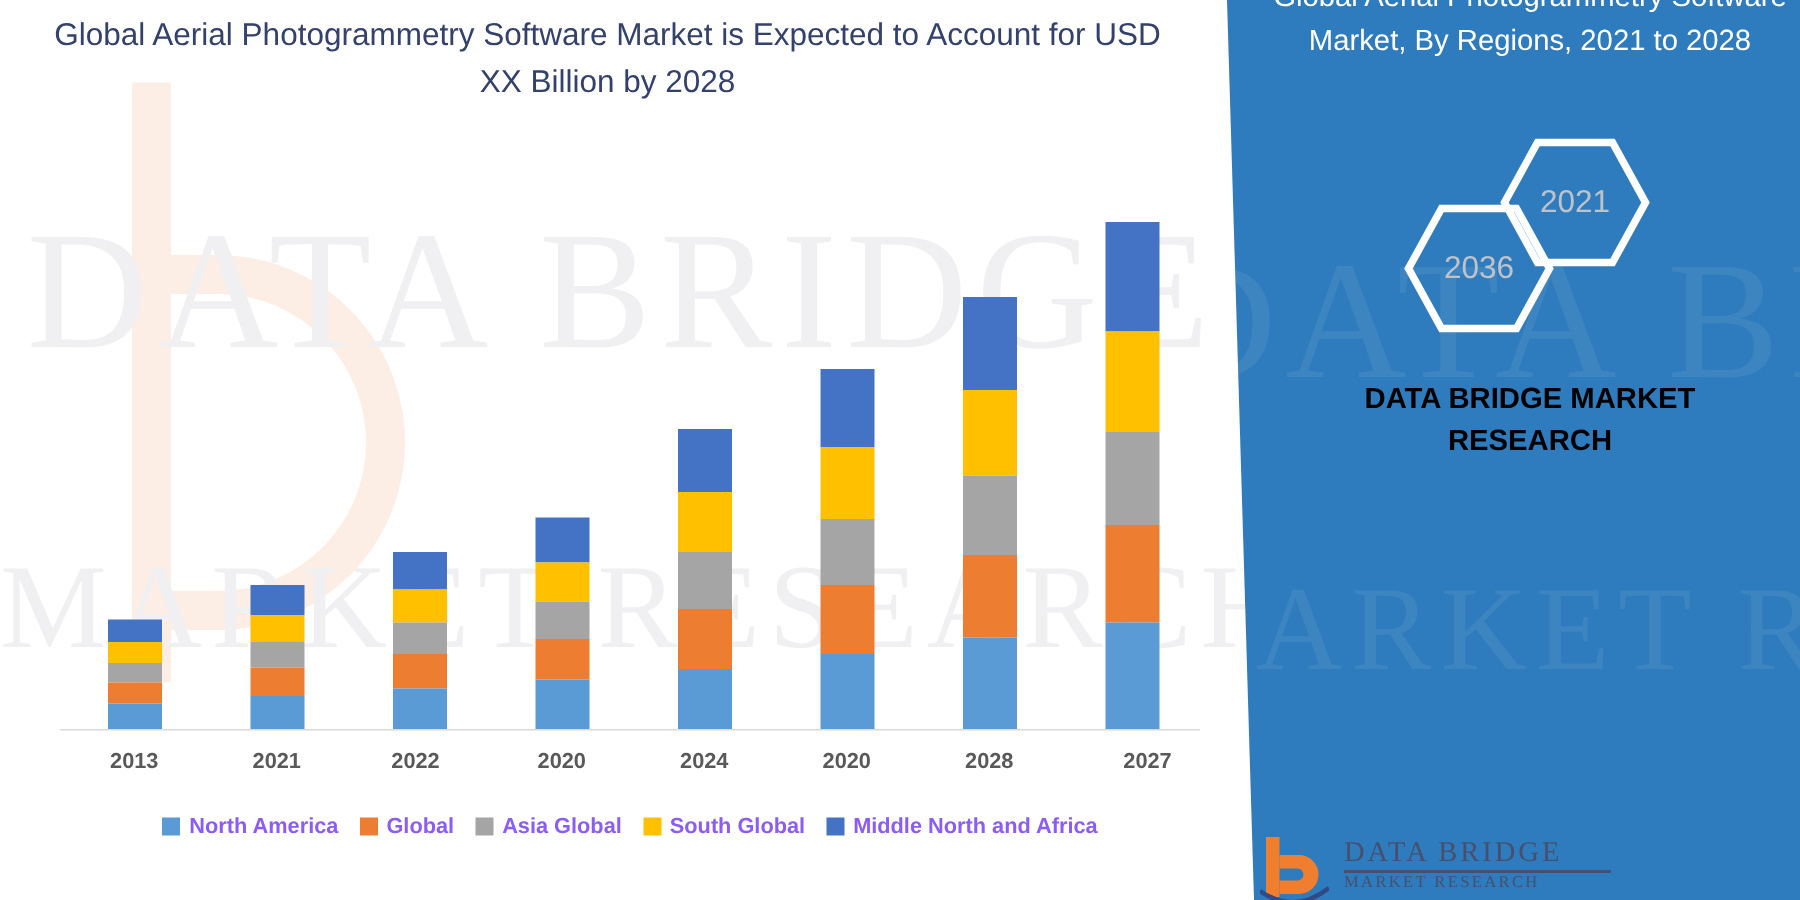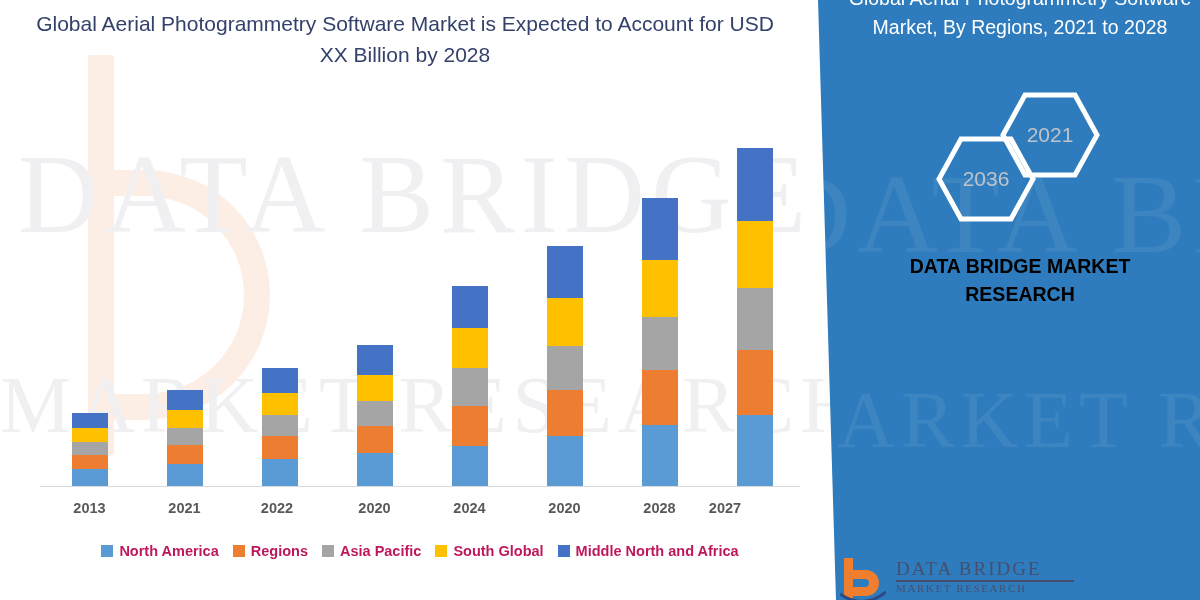--- a/index.html
+++ b/index.html
@@ -46,21 +46,21 @@
   
   #xlabels { position: absolute; left: 40px; top: 500px; width: 760px; height: 20px; }
   .xlabel { position: absolute; width: 90px; text-align: center; font-size: 14.5px;
             font-weight: bold; color: #595959; }
 
   
   #legend { position: absolute; left: 40px; top: 540px; width: 760px; height: 22px;
             display: flex; justify-content: center; align-items: center; gap: 14px; }
   .legend-item { display: flex; align-items: center; gap: 6px; }
   .legend-swatch { width: 12px; height: 12px; display: block; }
-  .legend-label { font-size: 14.5px; font-weight: bold; color: #be185d; white-space: nowrap; }
+  .legend-label { font-size: 14.5px; font-weight: bold; color: #8b5cf6; white-space: nowrap; }
 
   
   #right-panel {
     position: absolute; left: 0; top: 0; width: 1200px; height: 600px;
     background: #2e7cbd;
     clip-path: polygon(818px 0, 1200px 0, 1200px 600px, 836px 600px);
     overflow: hidden;
   }
   
   .blue-wm { position: absolute; color: rgba(255,255,255,0.07);
@@ -173,35 +173,35 @@
     </div>
 
     <div id="xlabels">
         <div class="xlabel" style="left: 4.5px;">2013</div>
         <div class="xlabel" style="left: 99.5px;">2021</div>
         <div class="xlabel" style="left: 192px;">2022</div>
         <div class="xlabel" style="left: 289.5px;">2020</div>
         <div class="xlabel" style="left: 384.5px; text-align: center;">2024</div>
         <div class="xlabel" style="left: 479.5px;">2020</div>
         <div class="xlabel" style="left: 574.5px;">2028</div>
-        <div class="xlabel" style="left: 640px;">2027</div>
+        <div class="xlabel" style="left: 680px;">2027</div>
       </div>
 
     <div id="legend">
         <div class="legend-item">
           <span class="legend-swatch" style="background: rgb(91, 155, 213);"></span>
           <span class="legend-label">North America</span>
         </div>
         <div class="legend-item">
           <span class="legend-swatch" style="background: rgb(237, 125, 49);"></span>
-          <span class="legend-label">Regions</span>
+          <span class="legend-label">Global</span>
         </div>
         <div class="legend-item">
           <span class="legend-swatch" style="background: rgb(165, 165, 165);"></span>
-          <span class="legend-label">Asia Pacific</span>
+          <span class="legend-label">Asia Global</span>
         </div>
         <div class="legend-item">
           <span class="legend-swatch" style="background: rgb(255, 192, 0);"></span>
           <span class="legend-label">South Global</span>
         </div>
         <div class="legend-item">
           <span class="legend-swatch" style="background: rgb(68, 114, 196);"></span>
           <span class="legend-label">Middle North and Africa</span>
         </div>
       </div>

